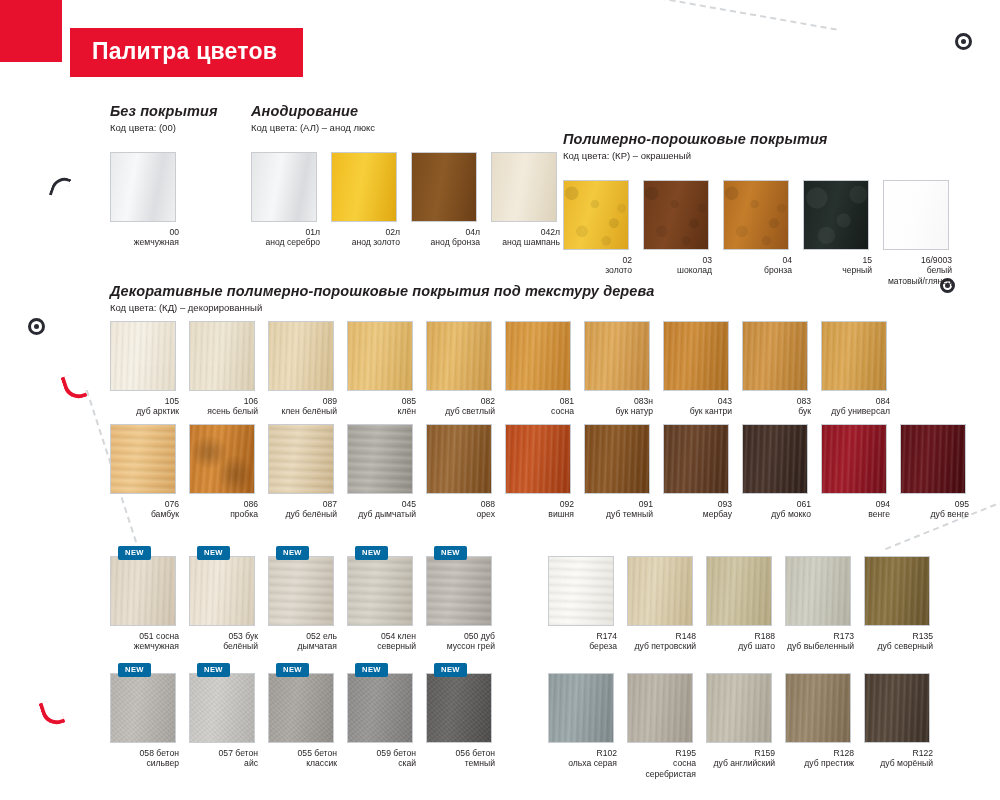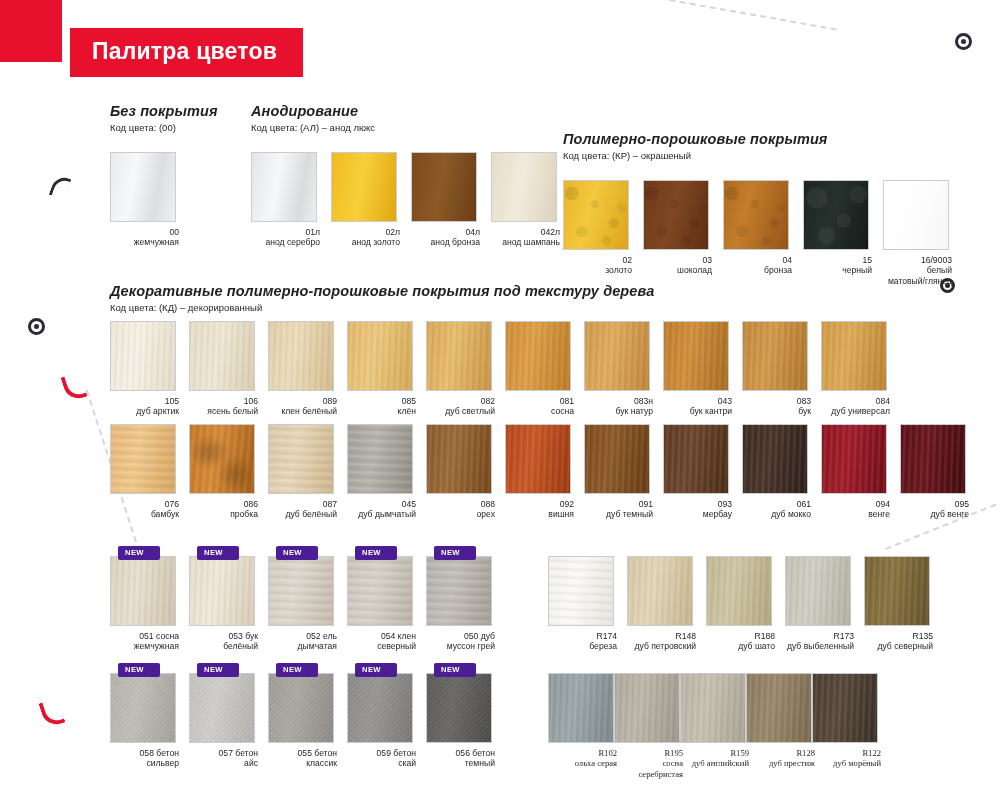--- a/index.html
+++ b/index.html
@@ -66,23 +66,23 @@
     border: 1px solid #c9ccd0;
     overflow: hidden;
     position: relative;
   }
   .sw .cap {
     font-size: 8.6px; line-height: 1.22;
     text-align: right; width: 72px; margin: 5px -3px 0 -3px;
   }
   .new-badge {
     position: absolute; top: -10px; left: 8px;
-    background: #4c1d95; color: #fff;
+    background: #0369a1; color: #fff;
     font-size: 7.6px; font-weight: bold;
-    padding: 2px 16px 3px 7px;
+    padding: 2px 7px 3px 7px;
     letter-spacing: .4px;
     border-radius: 2px;
     z-index: 3;
   }
 
   
   .grain::after {
     content: ""; position: absolute; inset: 0;
     background-image: repeating-linear-gradient(
         92deg,
@@ -515,21 +515,21 @@
       </div>
     </div>
     <div class="sw">
       <div class="chip grain" style="background: linear-gradient(100deg, rgb(122, 100, 54) 0%, rgb(138, 116, 66) 40%, rgb(101, 81, 42) 100%);"></div>
       <div class="cap">
         <div>R135</div>
         <div>дуб северный</div>
       </div>
     </div>
   </div>
-<div class="row wr-row-1" style="position:absolute;left:548px;top:673px;font-family:Liberation Serif, serif;">
+<div class="row wr-row-1" style="position:absolute;left:548px;top:673px;gap:13px;">
     <div class="sw">
       <div class="chip grain" style="background: linear-gradient(100deg, rgb(142, 154, 156) 0%, rgb(156, 168, 170) 40%, rgb(124, 135, 138) 100%);"></div>
       <div class="cap">
         <div>R102</div>
         <div>ольха серая</div>
       </div>
     </div>
     <div class="sw">
       <div class="chip grain" style="background: linear-gradient(100deg, rgb(176, 169, 156) 0%, rgb(189, 182, 170) 40%, rgb(158, 151, 138) 100%);"></div>
       <div class="cap">

